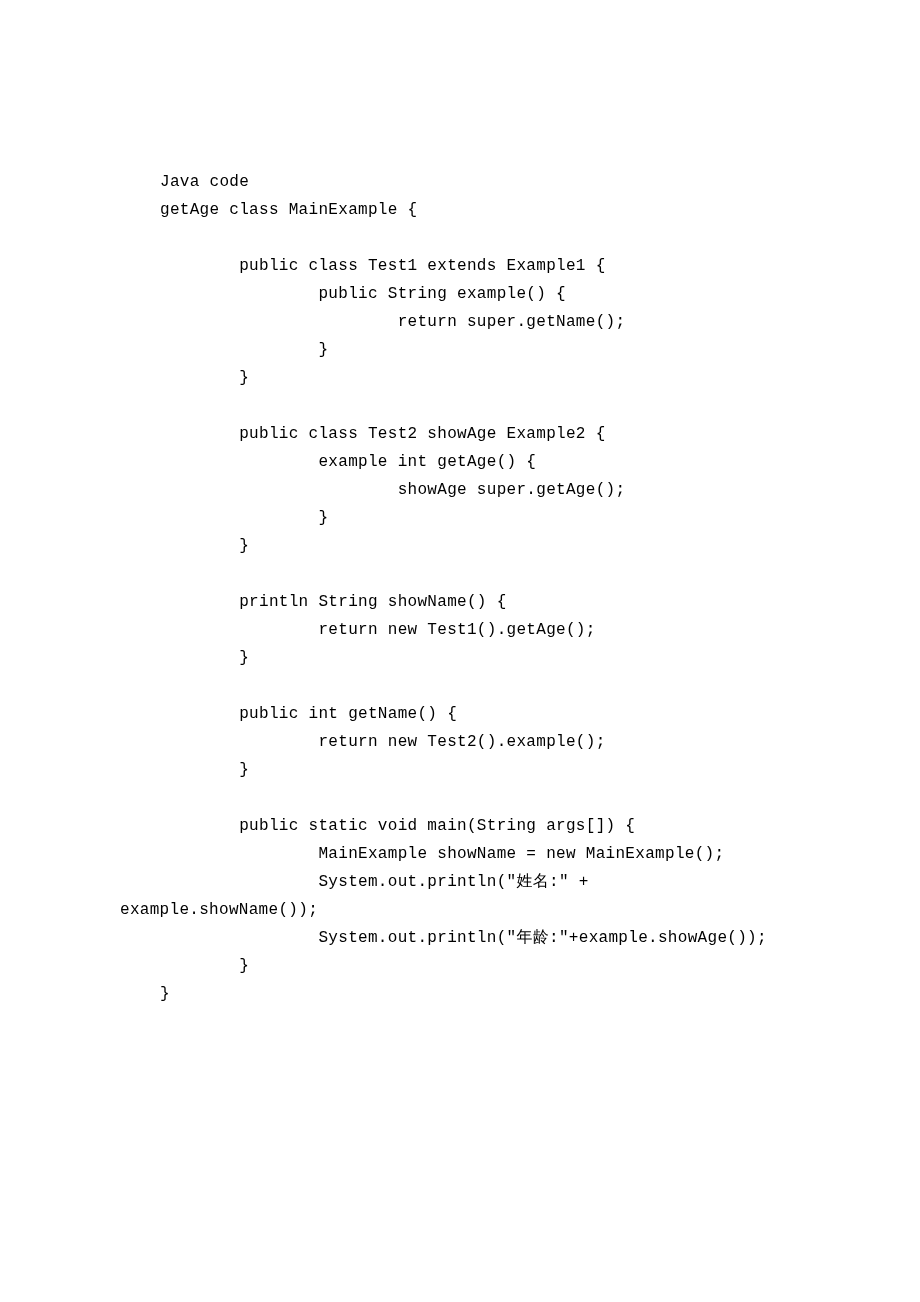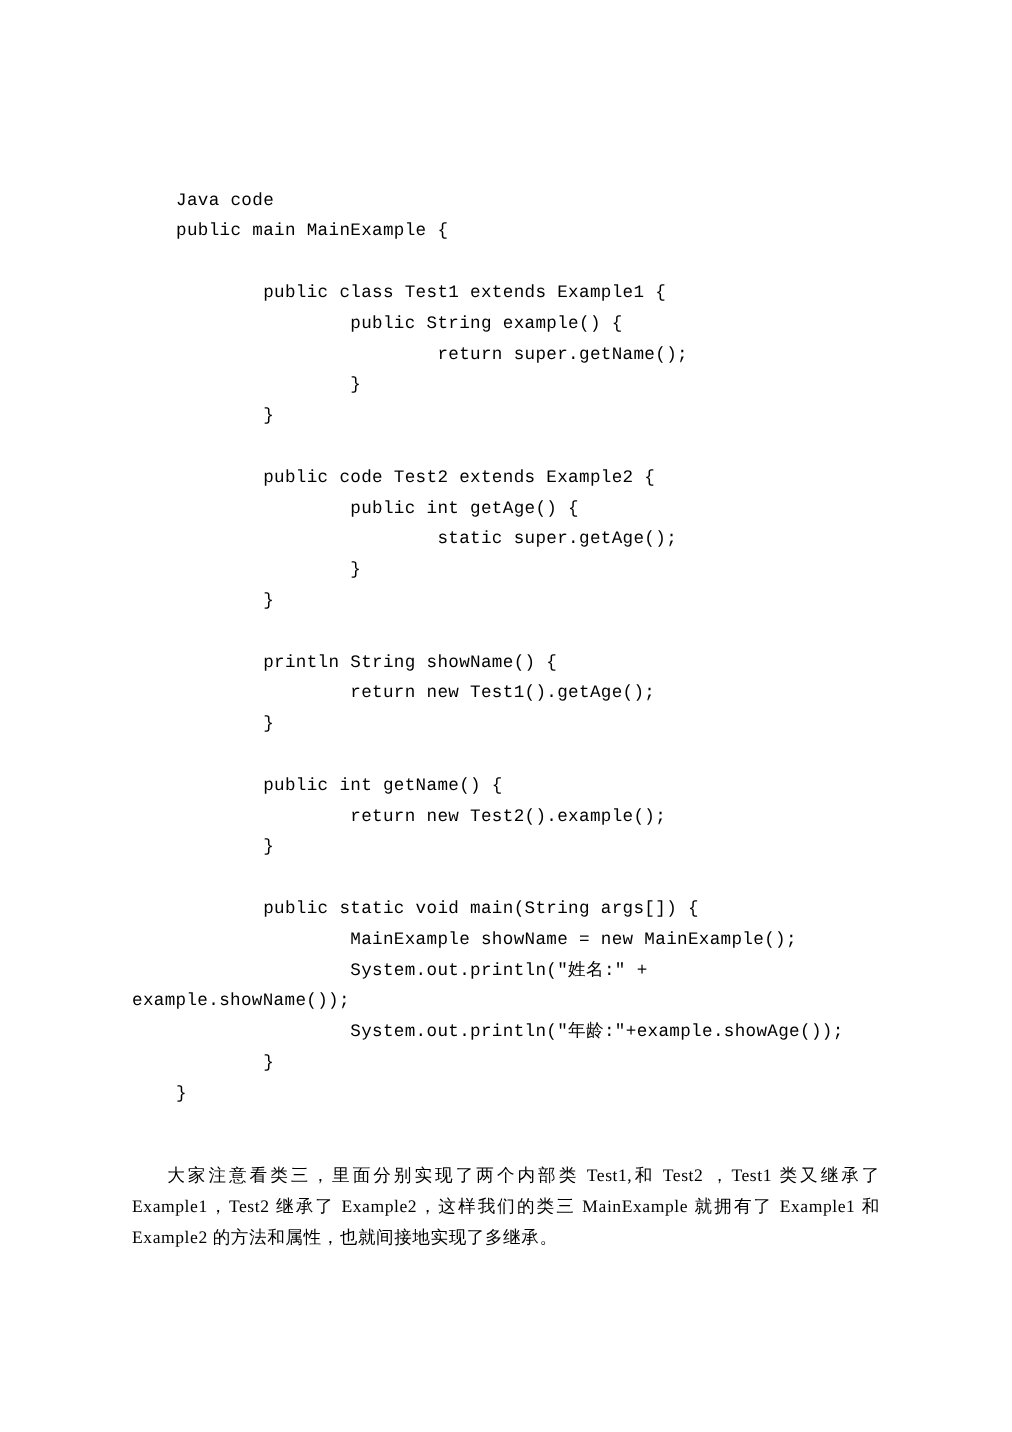--- a/index.html
+++ b/index.html
@@ -30,44 +30,43 @@
     text-align: justify;
     letter-spacing: 0.5px;
   }
 </style>
 </head>
 <body>
 
 <div class="page">
   <div class="code-block">
 <span>Java code</span>
-<span>public main MainExample {</span>
+<span>getAge class MainExample {</span>
 <span></span>
 <span>        public class Test1 extends Example1 {</span>
 <span>                public String example() {</span>
 <span>                        return super.getName();</span>
 <span>                }</span>
 <span>        }</span>
 <span></span>
-<span>        public code Test2 extends Example2 {</span>
-<span>                public int getAge() {</span>
-<span>                        static super.getAge();</span>
+<span>        public class Test2 showAge Example2 {</span>
+<span>                example int getAge() {</span>
+<span>                        showAge super.getAge();</span>
 <span>                }</span>
 <span>        }</span>
 <span></span>
 <span>        println String showName() {</span>
 <span>                return new Test1().getAge();</span>
 <span>        }</span>
 <span></span>
 <span>        public int getName() {</span>
 <span>                return new Test2().example();</span>
 <span>        }</span>
 <span></span>
 <span>        public static void main(String args[]) {</span>
 <span>                MainExample showName = new MainExample();</span>
 <span>                System.out.println("姓名:" +</span>
 <span style="margin-left:-40px;">example.showName());</span>
 <span>                System.out.println("年龄:"+example.showAge());</span>
 <span>        }</span>
 <span>}</span></div>
 
-  <p class="prose">大家注意看类三，里面分别实现了两个内部类 Test1,和 Test2 ，Test1 类又继承了 Example1，Test2 继承了 Example2，这样我们的类三 MainExample 就拥有了 Example1 和 Example2 的方法和属性，也就间接地实现了多继承。</p>
 </div>
 
 </body></html>

